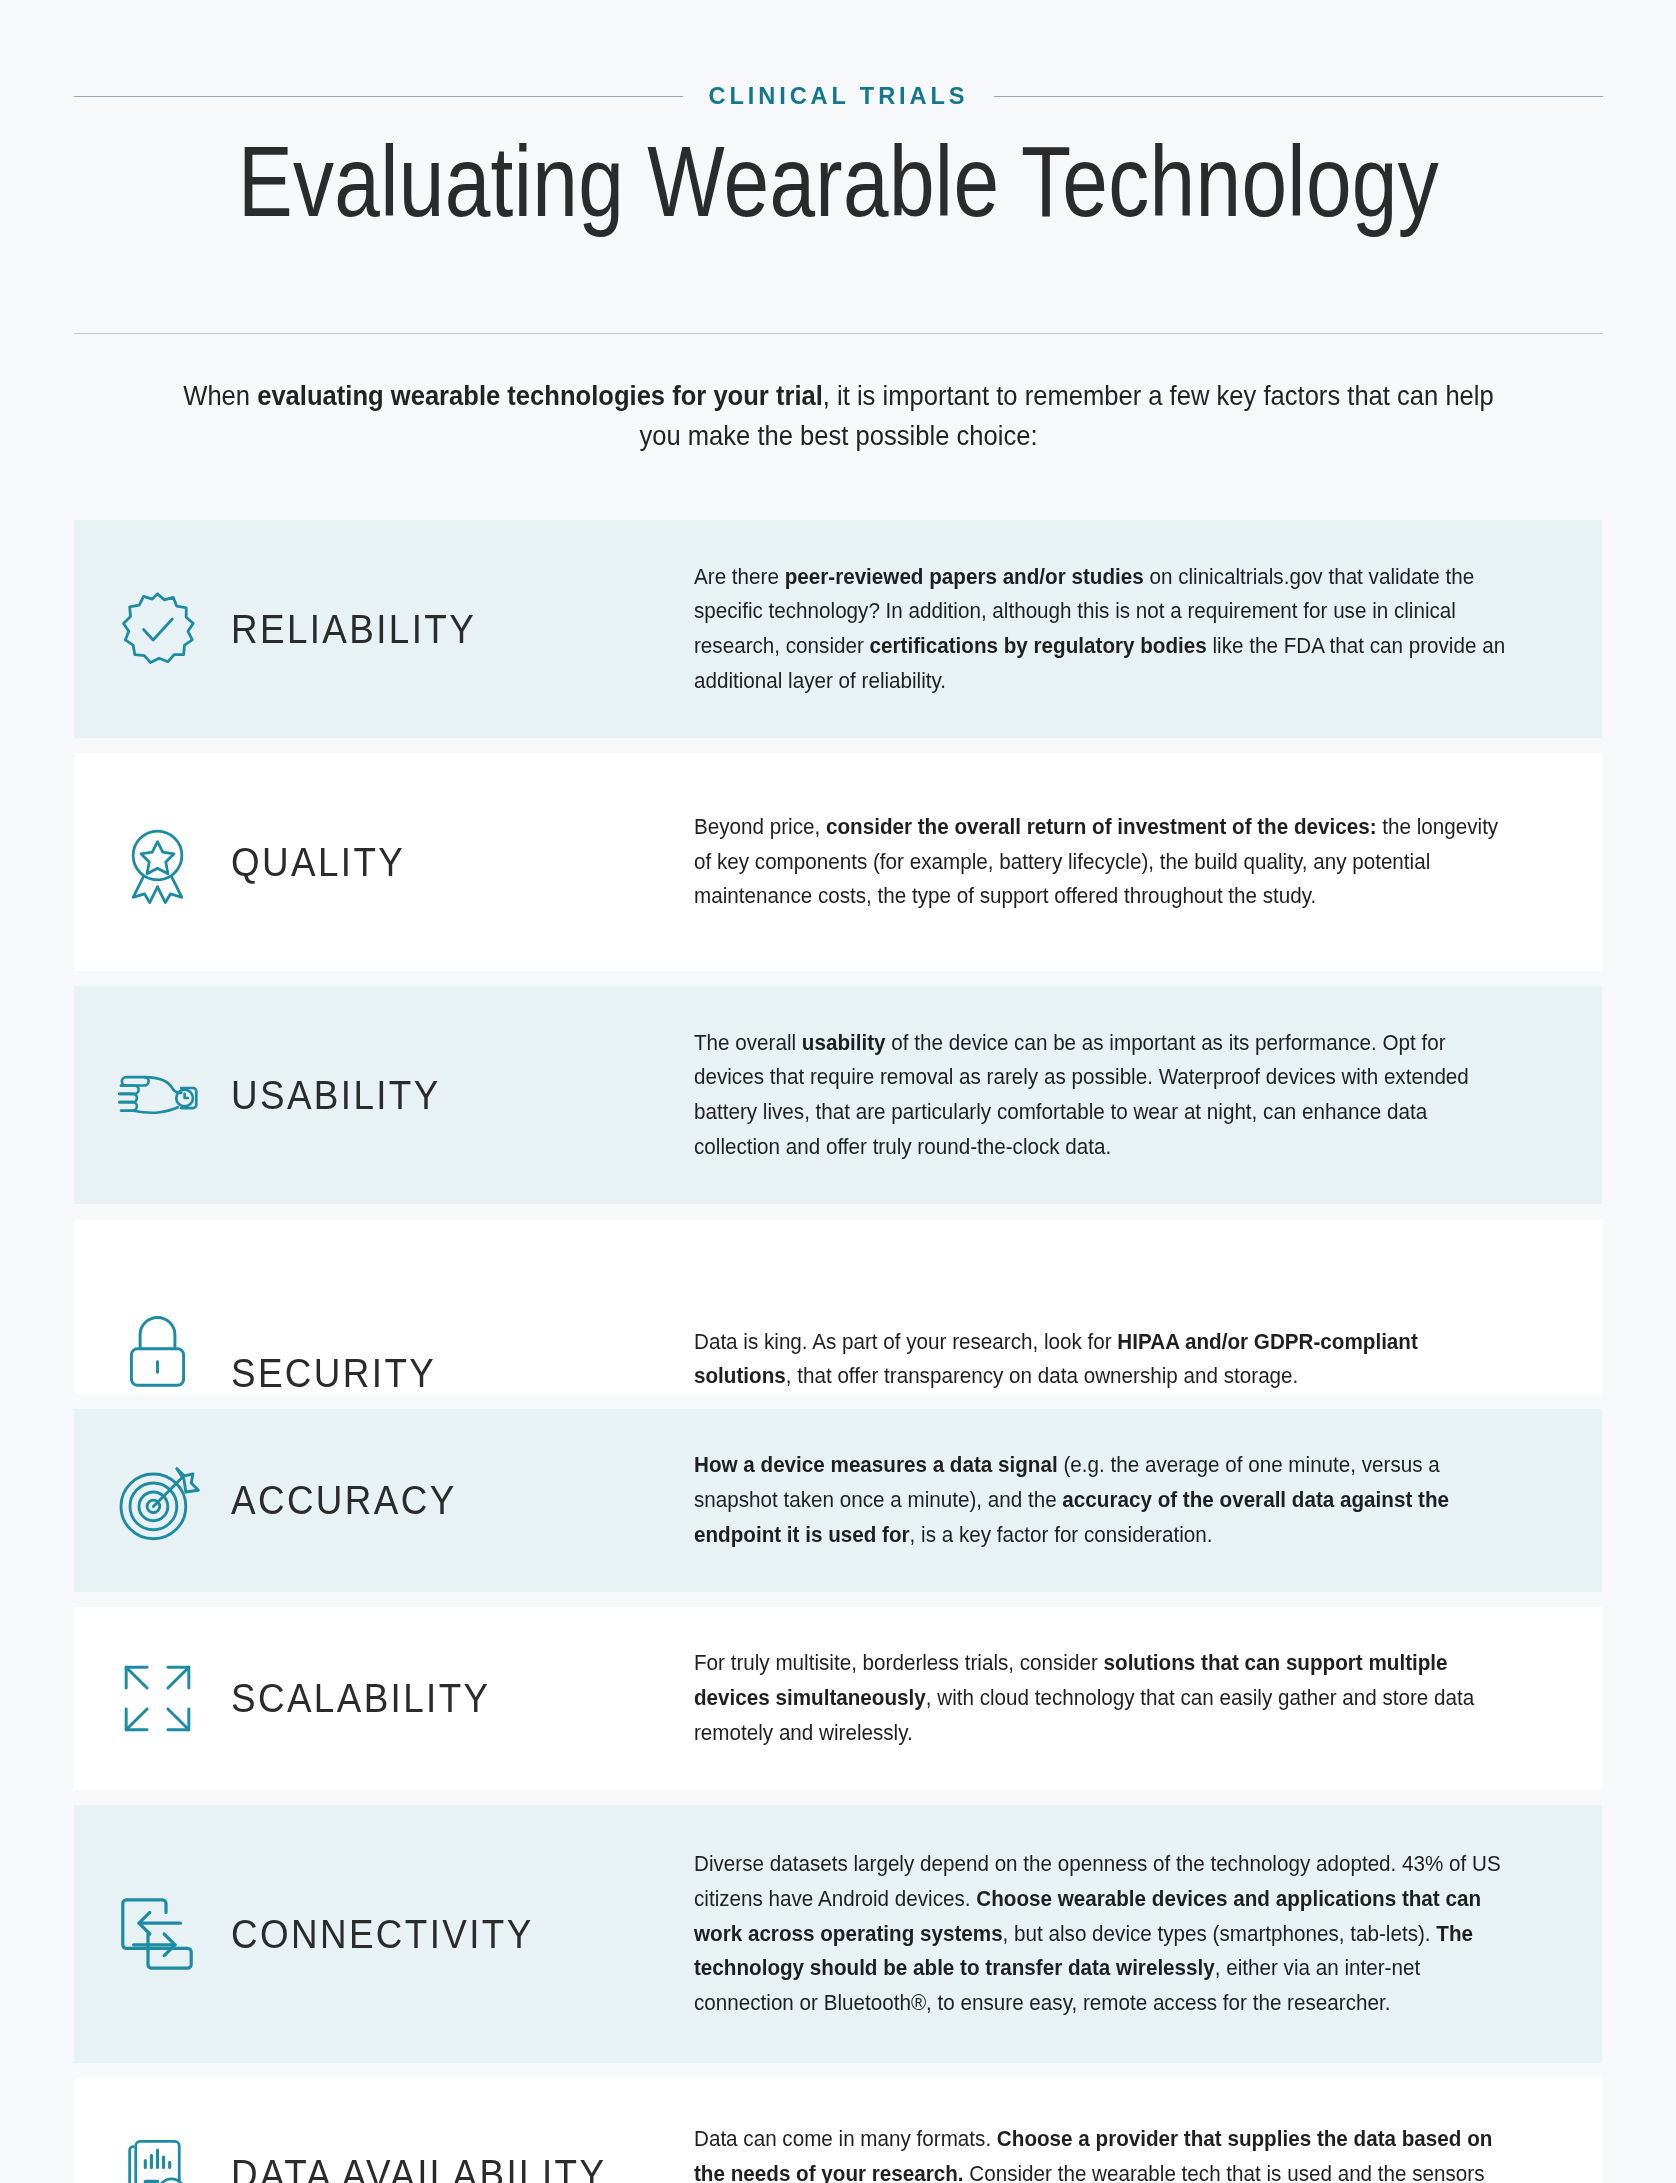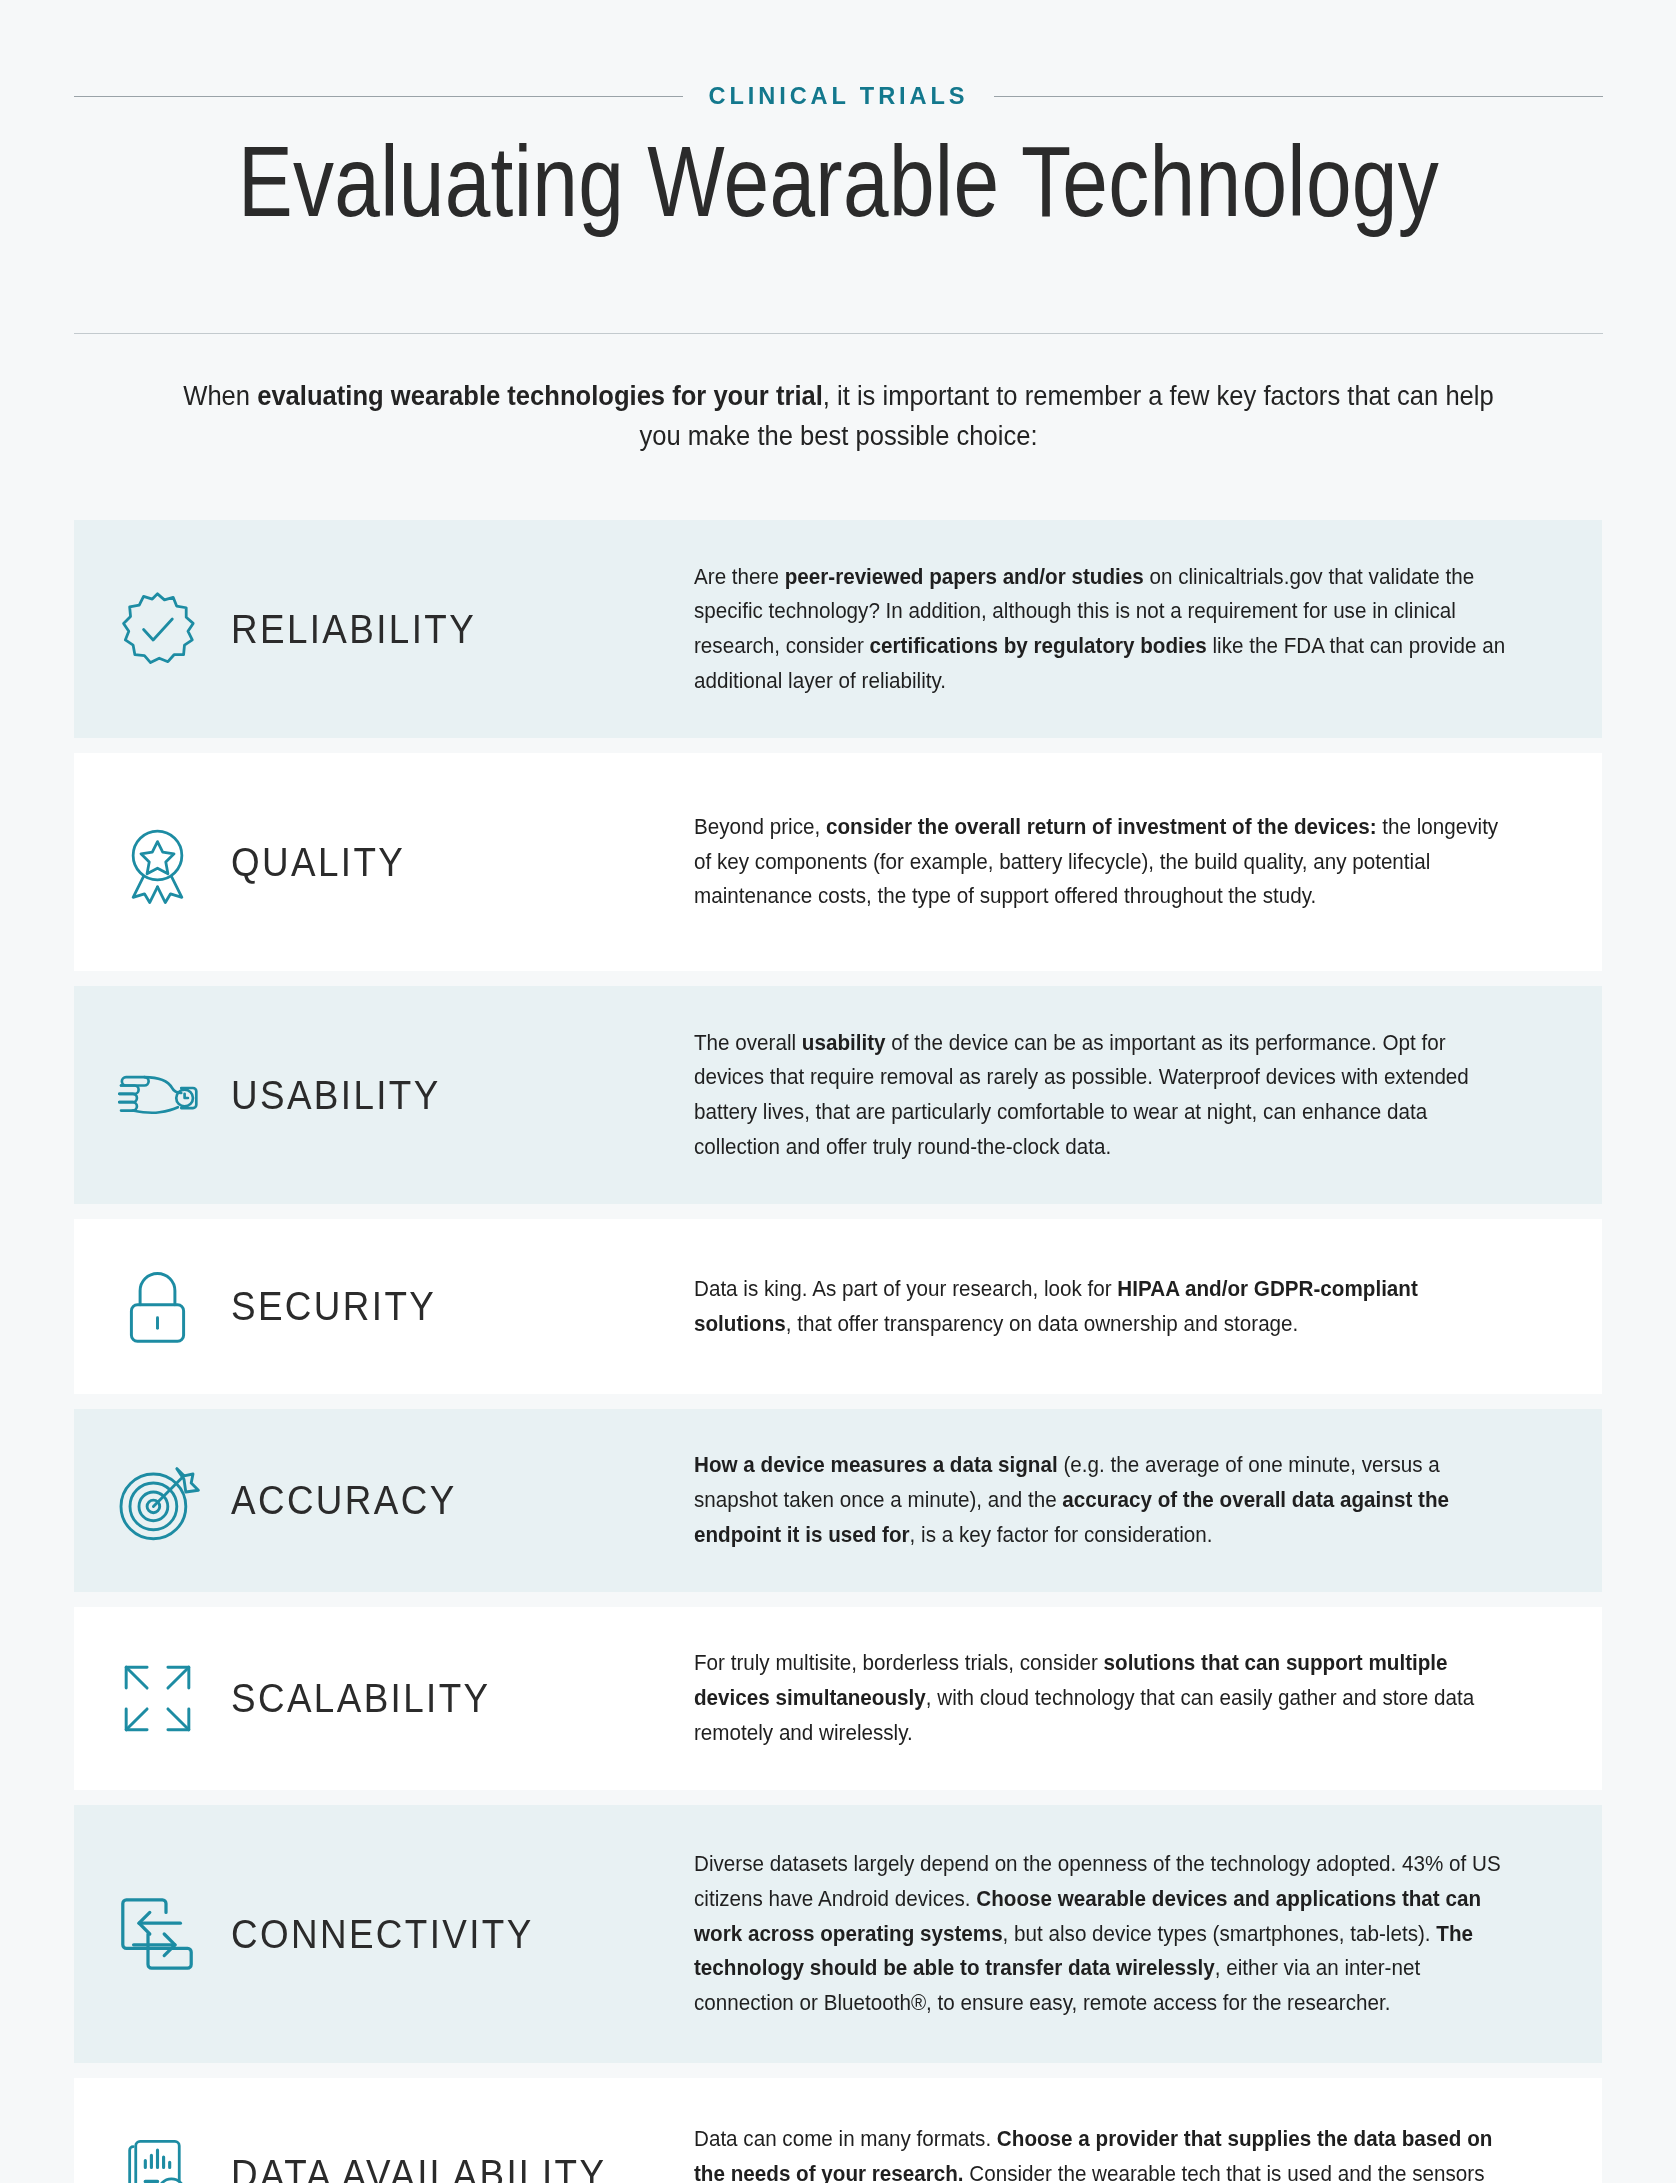--- a/index.html
+++ b/index.html
@@ -129,21 +129,21 @@
     color: #1f1f1f;
     transform: scaleX(0.965);
     transform-origin: left center;
   }
   .row-body b { font-weight: 700; }
 
   
   .h-reliability  { height: 218px; }
   .h-quality      { height: 218px; }
   .h-usability    { height: 218px; }
-  .h-security     { height: 175px; }
+  .h-security     { height: 175px; align-items: flex-end; }
   .h-accuracy     { height: 183px; }
   .h-scalability  { height: 183px; }
   .h-connectivity { height: 258px; }
   .h-data         { height: 192px; }
 </style>
 </head>
 <body>
 
 <div class="page">
 

